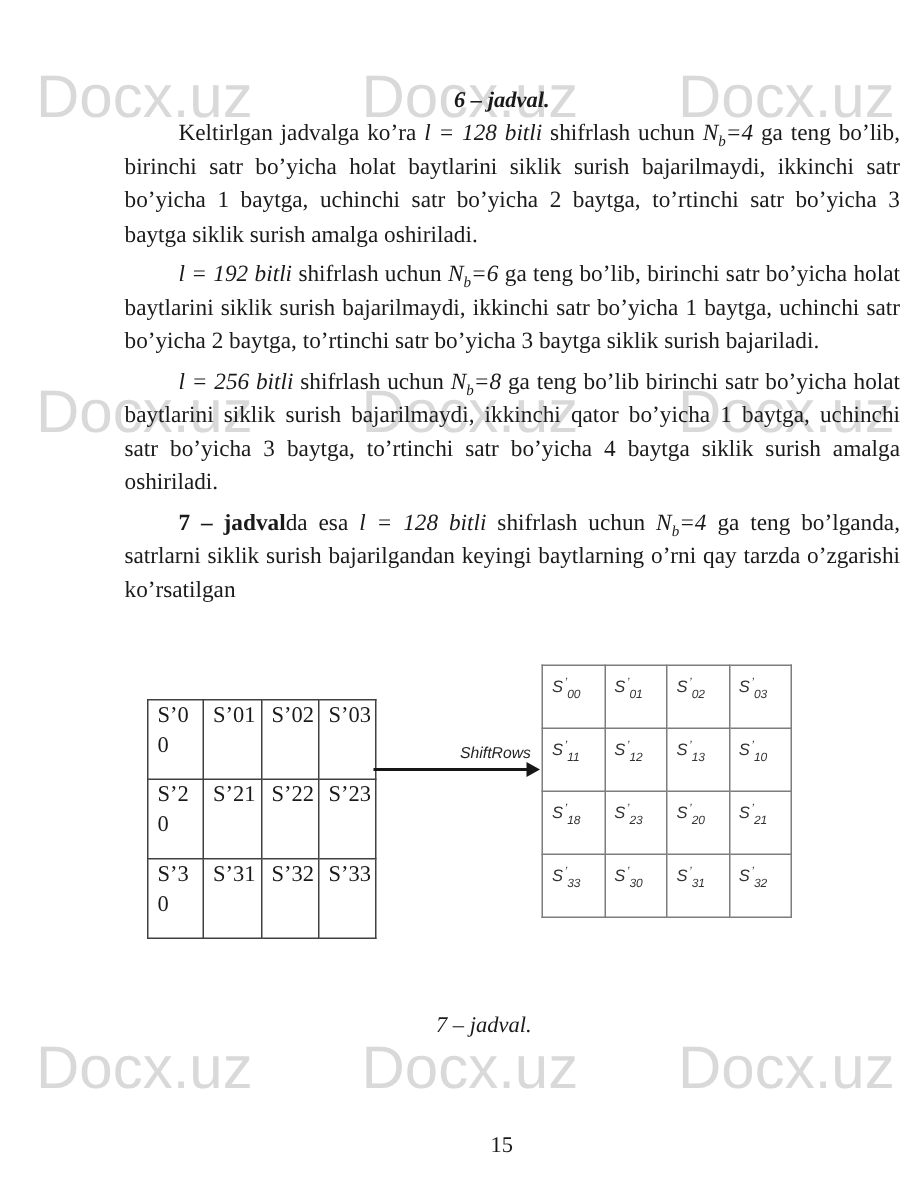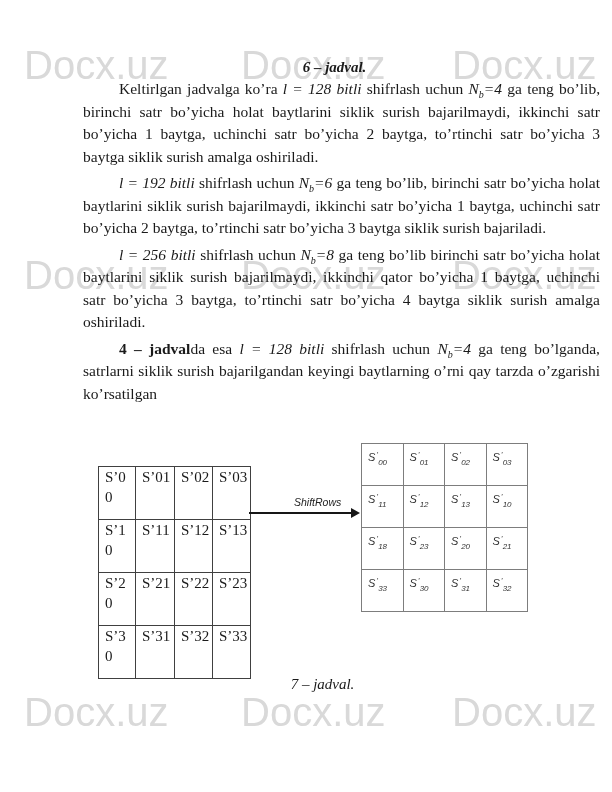--- a/index.html
+++ b/index.html
@@ -52,25 +52,24 @@
     font-size:15px;line-height:20px;
     white-space:pre-line;
   }
   .tbl-left col:nth-child(1){width:37px;}
   .tbl-left col:nth-child(2){width:39px;}
   .tbl-left col:nth-child(3){width:38px;}
   .tbl-left col:nth-child(4){width:38px;}
   
   .shiftrows-label{
     position:absolute;left:250px;top:495px;width:104px;
-    text-align:left;
+    text-align:right;
     font-family:"Liberation Sans","DejaVu Sans",sans-serif;
     font-style:italic;font-size:10.5px;line-height:14px;
     color:#222;
-    padding-left:44px;
   }
   .arrow-shaft{
     position:absolute;left:249px;top:512px;width:103px;height:2px;
     background:#161616;
   }
   .arrow-head{
     position:absolute;left:351px;top:508px;
     width:0;height:0;
     border-left:9px solid #161616;
     border-top:5px solid transparent;
@@ -123,46 +122,39 @@
   <span class="wm r3 c3">Docx.uz</span>
 
   <div class="content">
 
     <div class="heading">6 – jadval.</div>
 
     <div class="bodytext" id="bodytext">
         <p><span>Keltirlgan jadvalga ko’ra </span><span class="it">l = 128 bitli</span><span> shifrlash uchun </span><span class="it">N</span><sub class="it">b</sub><span class="it">=4</span><span> ga teng bo’lib, birinchi satr bo’yicha holat baytlarini siklik surish bajarilmaydi, ikkinchi satr bo’yicha 1 baytga, uchinchi satr bo’yicha 2 baytga, to’rtinchi satr bo’yicha 3 baytga siklik surish amalga oshiriladi.</span></p>
         <p><span class="it">l = 192 bitli</span><span> shifrlash uchun </span><span class="it">N</span><sub class="it">b</sub><span class="it">=6</span><span> ga teng bo’lib, birinchi satr bo’yicha holat baytlarini siklik surish bajarilmaydi, ikkinchi satr bo’yicha 1 baytga, uchinchi satr bo’yicha 2 baytga, to’rtinchi satr bo’yicha 3 baytga siklik surish bajariladi.</span></p>
         <p><span class="it">l = 256 bitli</span><span> shifrlash uchun </span><span class="it">N</span><sub class="it">b</sub><span class="it">=8</span><span> ga teng bo’lib birinchi satr bo’yicha holat baytlarini siklik surish bajarilmaydi, ikkinchi qator bo’yicha 1 baytga, uchinchi satr bo’yicha 3 baytga, to’rtinchi satr bo’yicha 4 baytga siklik surish amalga oshiriladi.</span></p>
-        <p><span class="bd">4 – jadval</span><span>da esa </span><span class="it">l = 128 bitli</span><span> shifrlash uchun </span><span class="it">N</span><sub class="it">b</sub><span class="it">=4</span><span> ga teng bo’lganda, satrlarni siklik surish bajarilgandan keyingi baytlarning o’rni qay tarzda o’zgarishi ko’rsatilgan</span></p>
+        <p><span class="bd">7 – jadval</span><span>da esa </span><span class="it">l = 128 bitli</span><span> shifrlash uchun </span><span class="it">N</span><sub class="it">b</sub><span class="it">=4</span><span> ga teng bo’lganda, satrlarni siklik surish bajarilgandan keyingi baytlarning o’rni qay tarzda o’zgarishi ko’rsatilgan</span></p>
       </div>
 
     <table class="tbl-left" id="tbl-left">
       <colgroup>
           <col>
           <col>
           <col>
           <col>
         </colgroup>
       <tbody>
           <tr>
             <td>S’0
 0</td>
             <td>S’01</td>
             <td>S’02</td>
             <td>S’03</td>
           </tr>
           <tr>
-            <td>S’1
-0</td>
-            <td>S’11</td>
-            <td>S’12</td>
-            <td>S’13</td>
-          </tr>
-          <tr>
             <td>S’2
 0</td>
             <td>S’21</td>
             <td>S’22</td>
             <td>S’23</td>
           </tr>
           <tr>
             <td>S’3
 0</td>
             <td>S’31</td>
@@ -206,15 +198,16 @@
             <td><span>S</span><span class="rt-pr">’</span><span class="rt-sub">33</span></td>
             <td><span>S</span><span class="rt-pr">’</span><span class="rt-sub">30</span></td>
             <td><span>S</span><span class="rt-pr">’</span><span class="rt-sub">31</span></td>
             <td><span>S</span><span class="rt-pr">’</span><span class="rt-sub">32</span></td>
           </tr>
         </tbody>
     </table>
 
     <div class="caption">7 – jadval.</div>
 
+    <div class="pagenum">15</div>
 
   </div>
 </div>
 
 </body></html>

